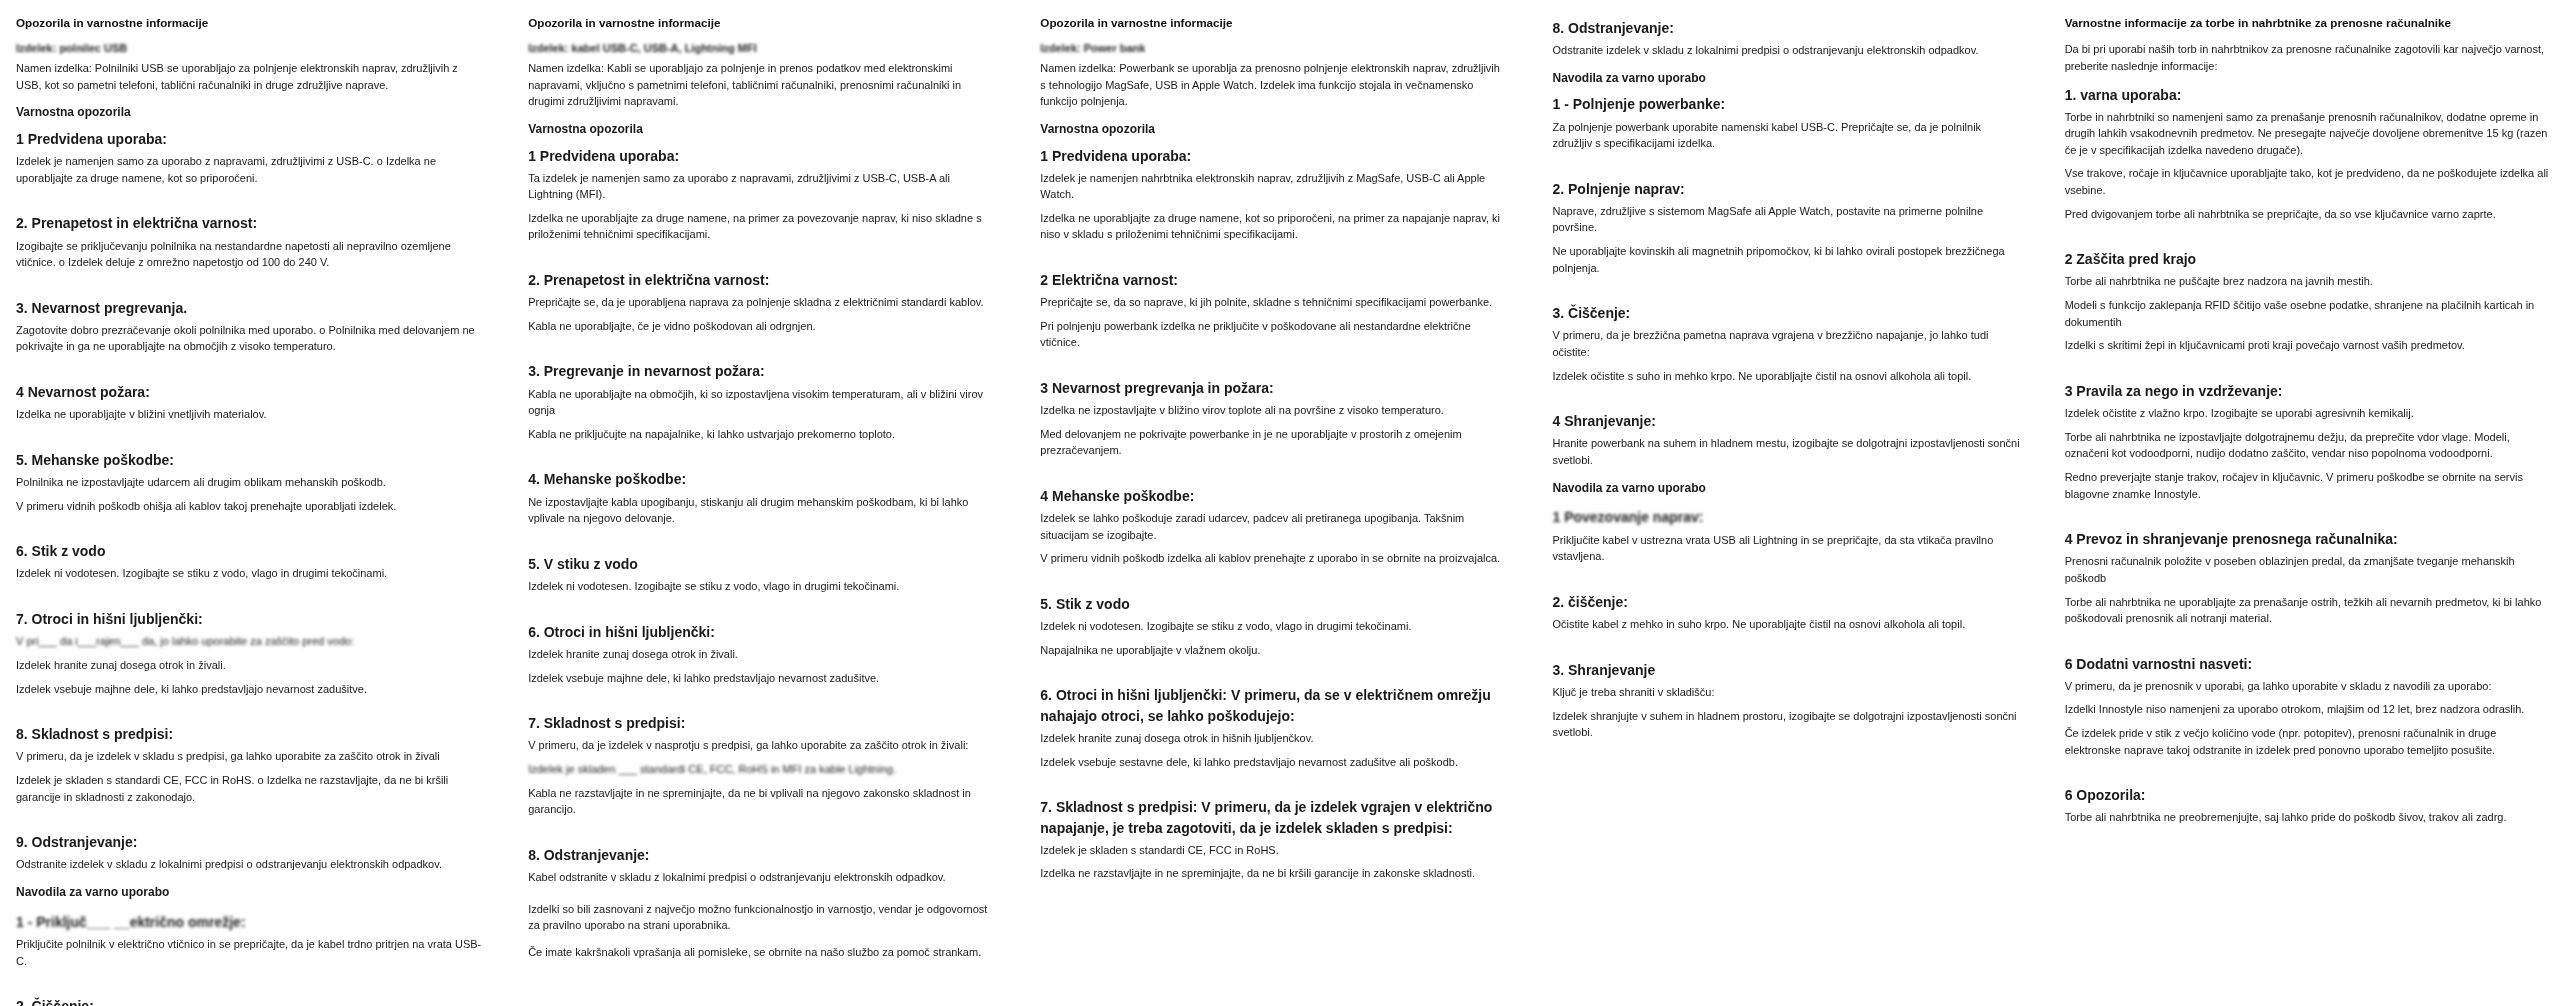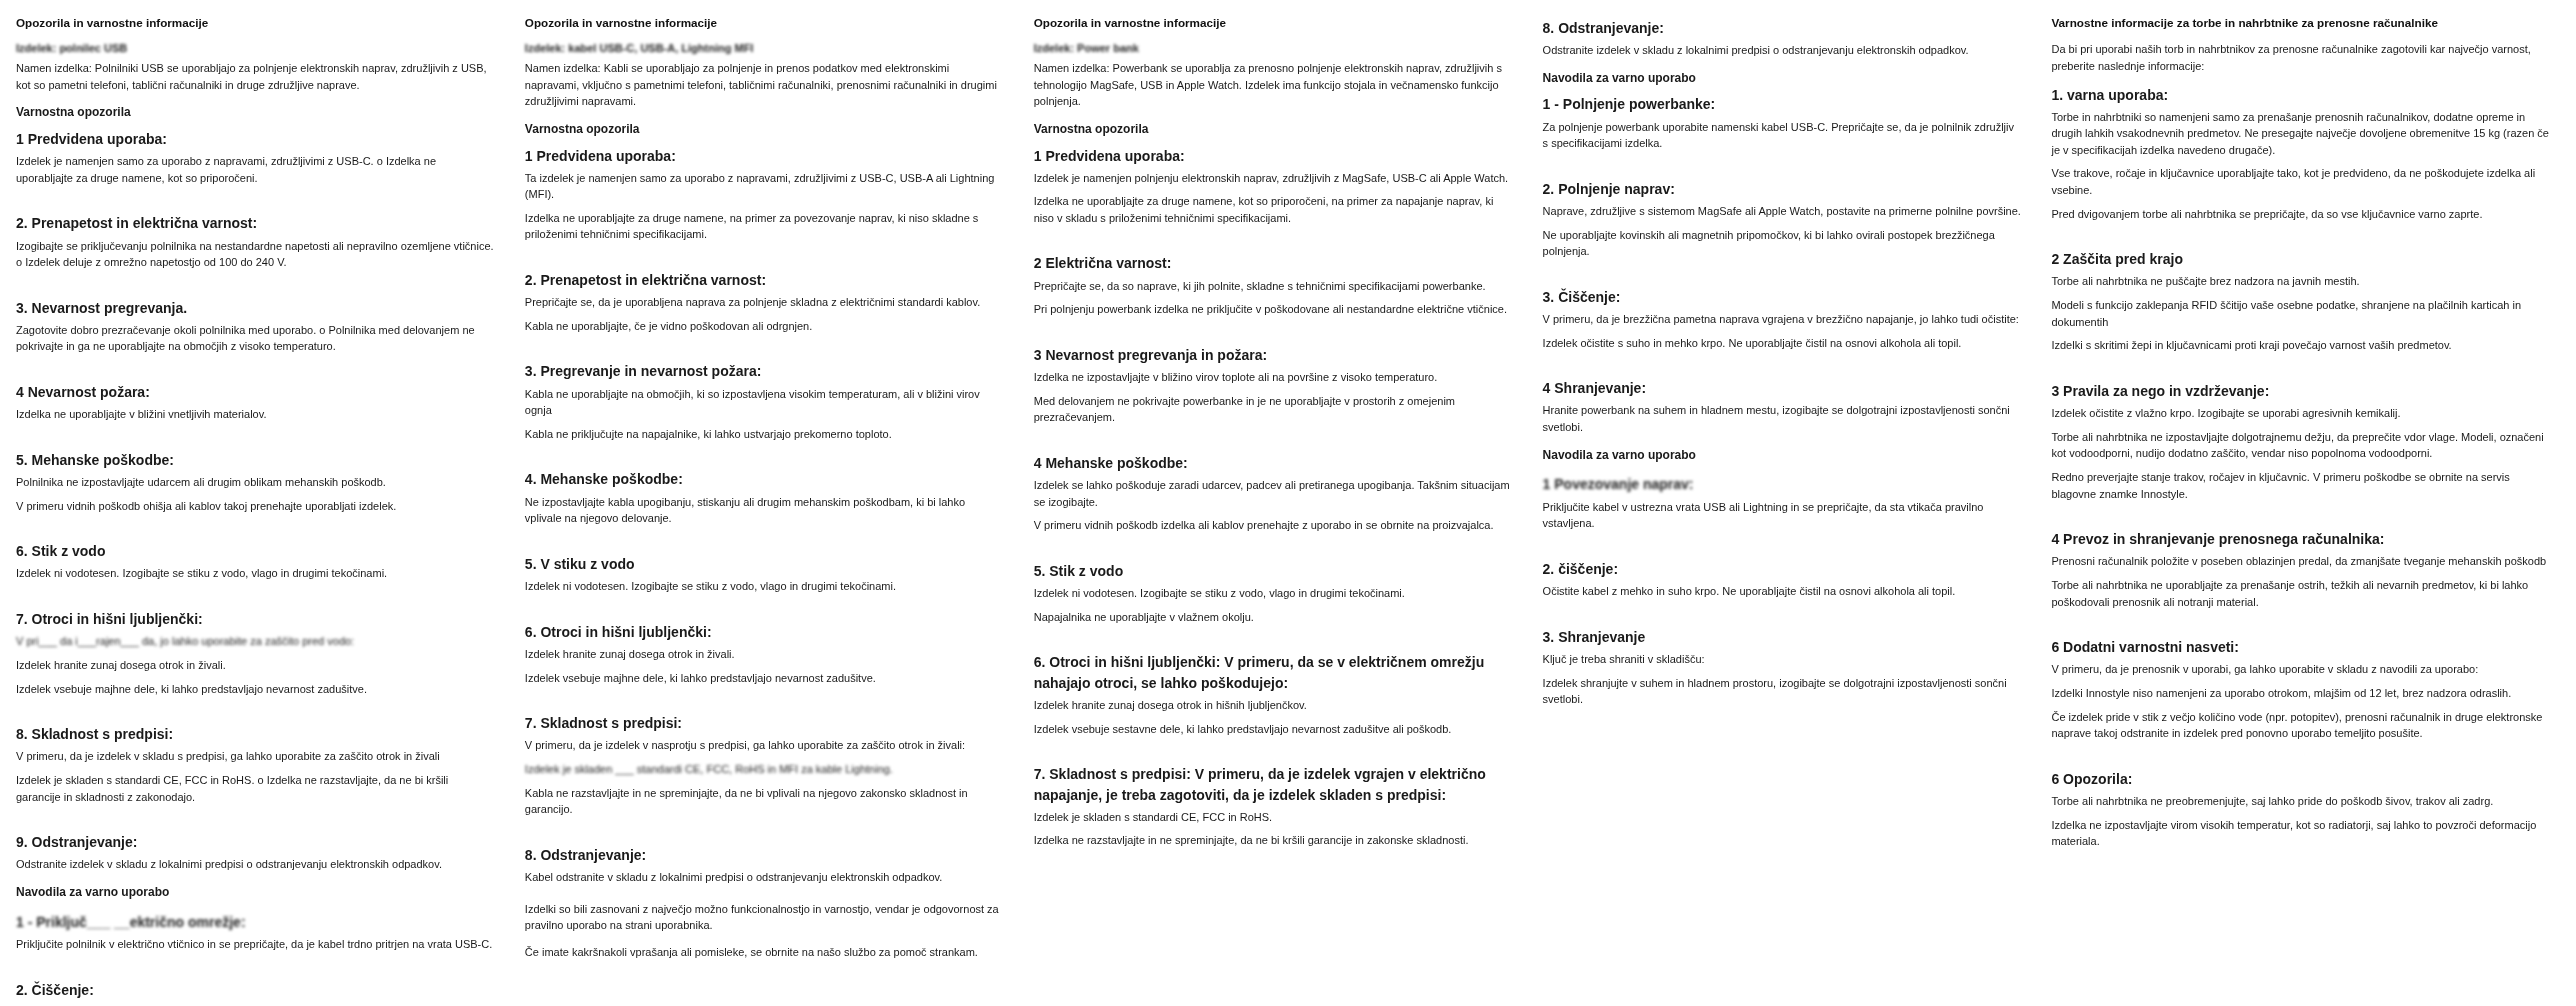--- a/index.html
+++ b/index.html
@@ -16,21 +16,21 @@
     font-size: 11px;
     line-height: 1.45;
   }
   .page {
     width: 2576px;
     height: 1006px;
     padding: 14.5px 16px 8px 16px;
     display: flex;
     flex-direction: row;
     align-items: flex-start;
-    gap: 0px;
+    gap: 16px;
   }
   .col {
     width: 515px;
     padding-right: 29px;
     height: 100%;
   }
   .col.c5 { padding-right: 8px; }
   h2.doc-title {
     font-size: 11.7px;
     font-weight: bold;
@@ -163,21 +163,21 @@
     <p class="para">Če imate kakršnakoli vprašanja ali pomisleke, se obrnite na našo službo za pomoč strankam.</p>
   </div>
 
   <div class="col c3">
     <h2 class="doc-title">Opozorila in varnostne informacije</h2>
     <p class="lead blurred">Izdelek: Power bank</p>
     <p class="para">Namen izdelka: Powerbank se uporablja za prenosno polnjenje elektronskih naprav, združljivih s tehnologijo MagSafe, USB in Apple Watch. Izdelek ima funkcijo stojala in večnamensko funkcijo polnjenja.</p>
     <h3 class="sect">Varnostna opozorila</h3>
 
     <h4 class="sub first">1 Predvidena uporaba:</h4>
-    <p class="para tight">Izdelek je namenjen polnjenju elektronskih naprav, združljivih z MagSafe, USB-C ali Apple Watch.</p>
+    <p class="para tight">Izdelek je namenjen nahrbtnika elektronskih naprav, združljivih z MagSafe, USB-C ali Apple Watch.</p>
     <p class="para">Izdelka ne uporabljajte za druge namene, kot so priporočeni, na primer za napajanje naprav, ki niso v skladu s priloženimi tehničnimi specifikacijami.</p>
 
     <h4 class="sub">2 Električna varnost:</h4>
     <p class="para tight">Prepričajte se, da so naprave, ki jih polnite, skladne s tehničnimi specifikacijami powerbanke.</p>
     <p class="para">Pri polnjenju powerbank izdelka ne priključite v poškodovane ali nestandardne električne vtičnice.</p>
 
     <h4 class="sub">3 Nevarnost pregrevanja in požara:</h4>
     <p class="para tight">Izdelka ne izpostavljajte v bližino virov toplote ali na površine z visoko temperaturo.</p>
     <p class="para">Med delovanjem ne pokrivajte powerbanke in je ne uporabljajte v prostorih z omejenim prezračevanjem.</p>
 
@@ -254,17 +254,16 @@
     <p class="para tight">Prenosni računalnik položite v poseben oblazinjen predal, da zmanjšate tveganje mehanskih poškodb</p>
     <p class="para">Torbe ali nahrbtnika ne uporabljajte za prenašanje ostrih, težkih ali nevarnih predmetov, ki bi lahko poškodovali prenosnik ali notranji material.</p>
 
     <h4 class="sub">6 Dodatni varnostni nasveti:</h4>
     <p class="para tight">V primeru, da je prenosnik v uporabi, ga lahko uporabite v skladu z navodili za uporabo:</p>
     <p class="para tight">Izdelki Innostyle niso namenjeni za uporabo otrokom, mlajšim od 12 let, brez nadzora odraslih.</p>
     <p class="para">Če izdelek pride v stik z večjo količino vode (npr. potopitev), prenosni računalnik in druge elektronske naprave takoj odstranite in izdelek pred ponovno uporabo temeljito posušite.</p>
 
     <h4 class="sub">6 Opozorila:</h4>
     <p class="para tight">Torbe ali nahrbtnika ne preobremenjujte, saj lahko pride do poškodb šivov, trakov ali zadrg.</p>
-    <p class="para">Izdelka ne izpostavljajte virom visokih temperatur, kot so radiatorji, saj lahko to povzroči deformacijo materiala.</p>
   </div>
 
 </div>
 
 
 </body></html>

